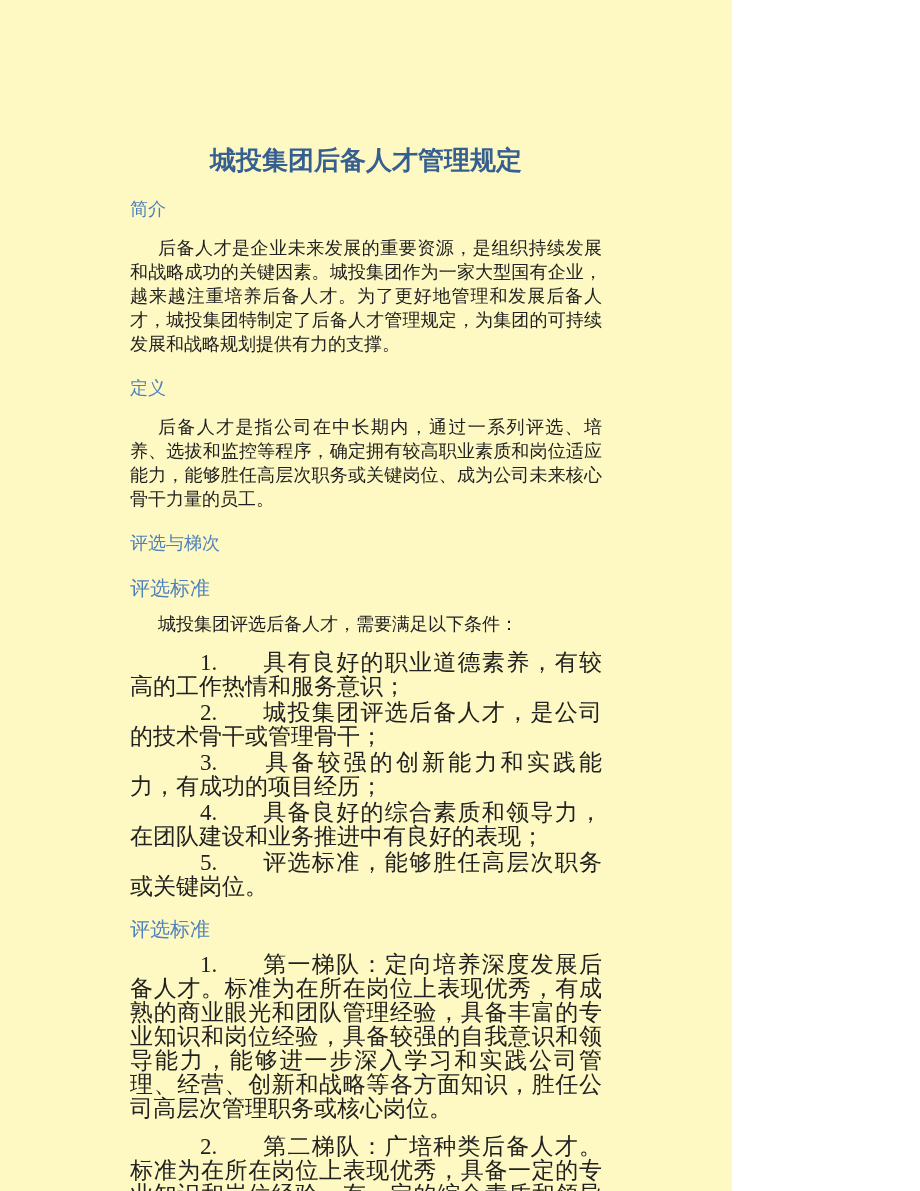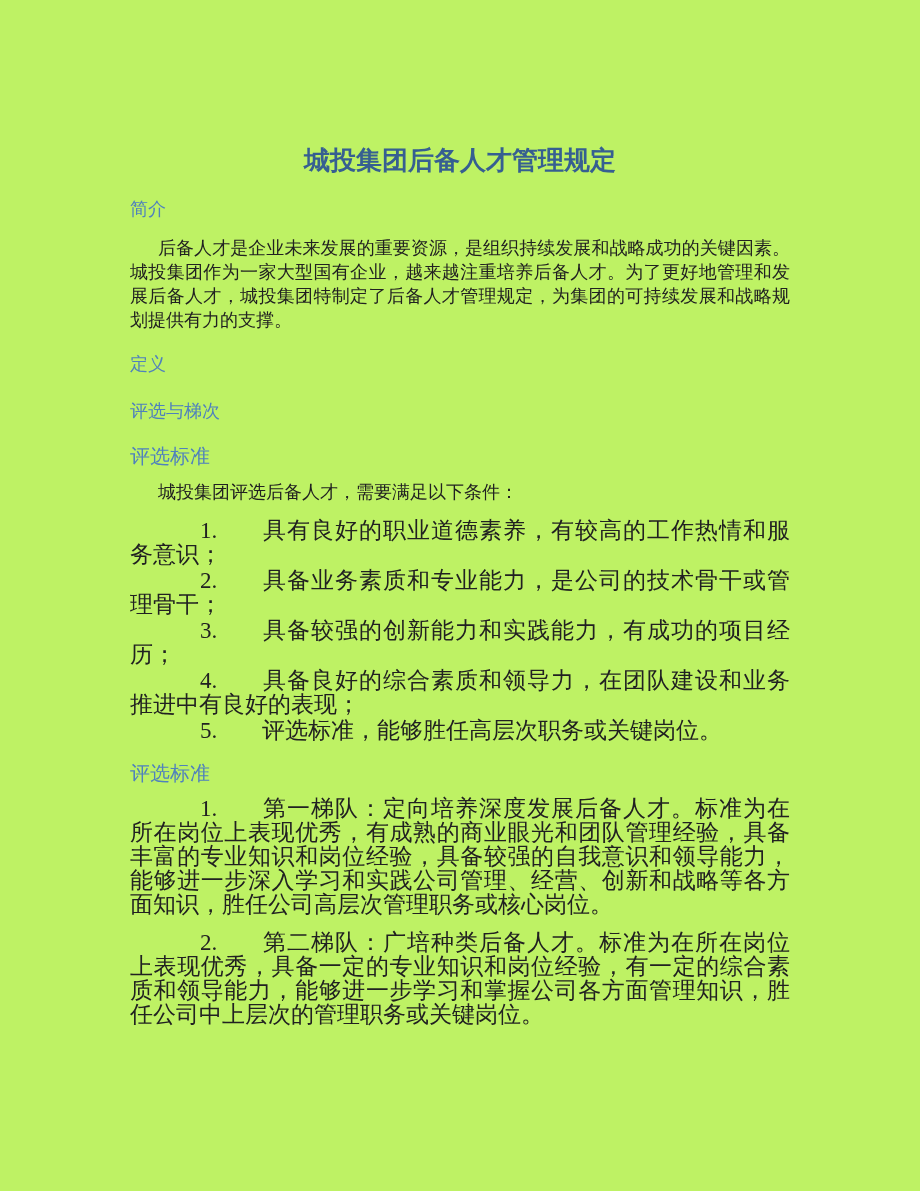--- a/index.html
+++ b/index.html
@@ -2,23 +2,23 @@
 <html lang="zh"><head>
 <meta charset="utf-8">
 <style>
   html, body {
     margin: 0;
     padding: 0;
     background: #ffffff;
   }
   .page {
     position: relative;
-    width: 920px;
+    width: 732px;
     height: 1191px;
-    background: #bef264;
+    background: #fef9c3;
     overflow: hidden;
     font-family: "Liberation Serif", "DejaVu Serif", serif;
     color: #212121;
   }
   .content {
     box-sizing: border-box;
     padding: 143px 130px 0 130px;
   }
   .doc-title {
     text-align: center;
@@ -85,29 +85,30 @@
 
 <div class="page">
   <div class="content">
 
     <h1 class="doc-title">城投集团后备人才管理规定</h1>
 
     <h2 class="h1">简介</h2>
     <p class="body-para">后备人才是企业未来发展的重要资源，是组织持续发展和战略成功的关键因素。城投集团作为一家大型国有企业，越来越注重培养后备人才。为了更好地管理和发展后备人才，城投集团特制定了后备人才管理规定，为集团的可持续发展和战略规划提供有力的支撑。</p>
 
     <h2 class="h1">定义</h2>
+    <p class="body-para">后备人才是指公司在中长期内，通过一系列评选、培养、选拔和监控等程序，确定拥有较高职业素质和岗位适应能力，能够胜任高层次职务或关键岗位、成为公司未来核心骨干力量的员工。</p>
 
     <h2 class="h1">评选与梯次</h2>
 
     <h3 class="h2">评选标准</h3>
     <p class="lead-para">城投集团评选后备人才，需要满足以下条件：</p>
 
     <ol class="num-list">
       <li class="num-item"><span class="num">1.</span><span>具有良好的职业道德素养，有较高的工作热情和服务意识；</span></li>
-      <li class="num-item"><span class="num">2.</span><span>具备业务素质和专业能力，是公司的技术骨干或管理骨干；</span></li>
+      <li class="num-item"><span class="num">2.</span><span>城投集团评选后备人才，是公司的技术骨干或管理骨干；</span></li>
       <li class="num-item"><span class="num">3.</span><span>具备较强的创新能力和实践能力，有成功的项目经历；</span></li>
       <li class="num-item"><span class="num">4.</span><span>具备良好的综合素质和领导力，在团队建设和业务推进中有良好的表现；</span></li>
       <li class="num-item"><span class="num">5.</span><span>评选标准，能够胜任高层次职务或关键岗位。</span></li>
     </ol>
 
     <h3 class="h2">评选标准</h3>
 
     <ol class="num-list tier-list">
       <li class="num-item"><span class="num">1.</span><span>第一梯队：定向培养深度发展后备人才。标准为在所在岗位上表现优秀，有成熟的商业眼光和团队管理经验，具备丰富的专业知识和岗位经验，具备较强的自我意识和领导能力，能够进一步深入学习和实践公司管理、经营、创新和战略等各方面知识，胜任公司高层次管理职务或核心岗位。</span></li>
       <li class="num-item"><span class="num">2.</span><span>第二梯队：广培种类后备人才。标准为在所在岗位上表现优秀，具备一定的专业知识和岗位经验，有一定的综合素质和领导能力，能够进一步学习和掌握公司各方面管理知识，胜任公司中上层次的管理职务或关键岗位。</span></li>

